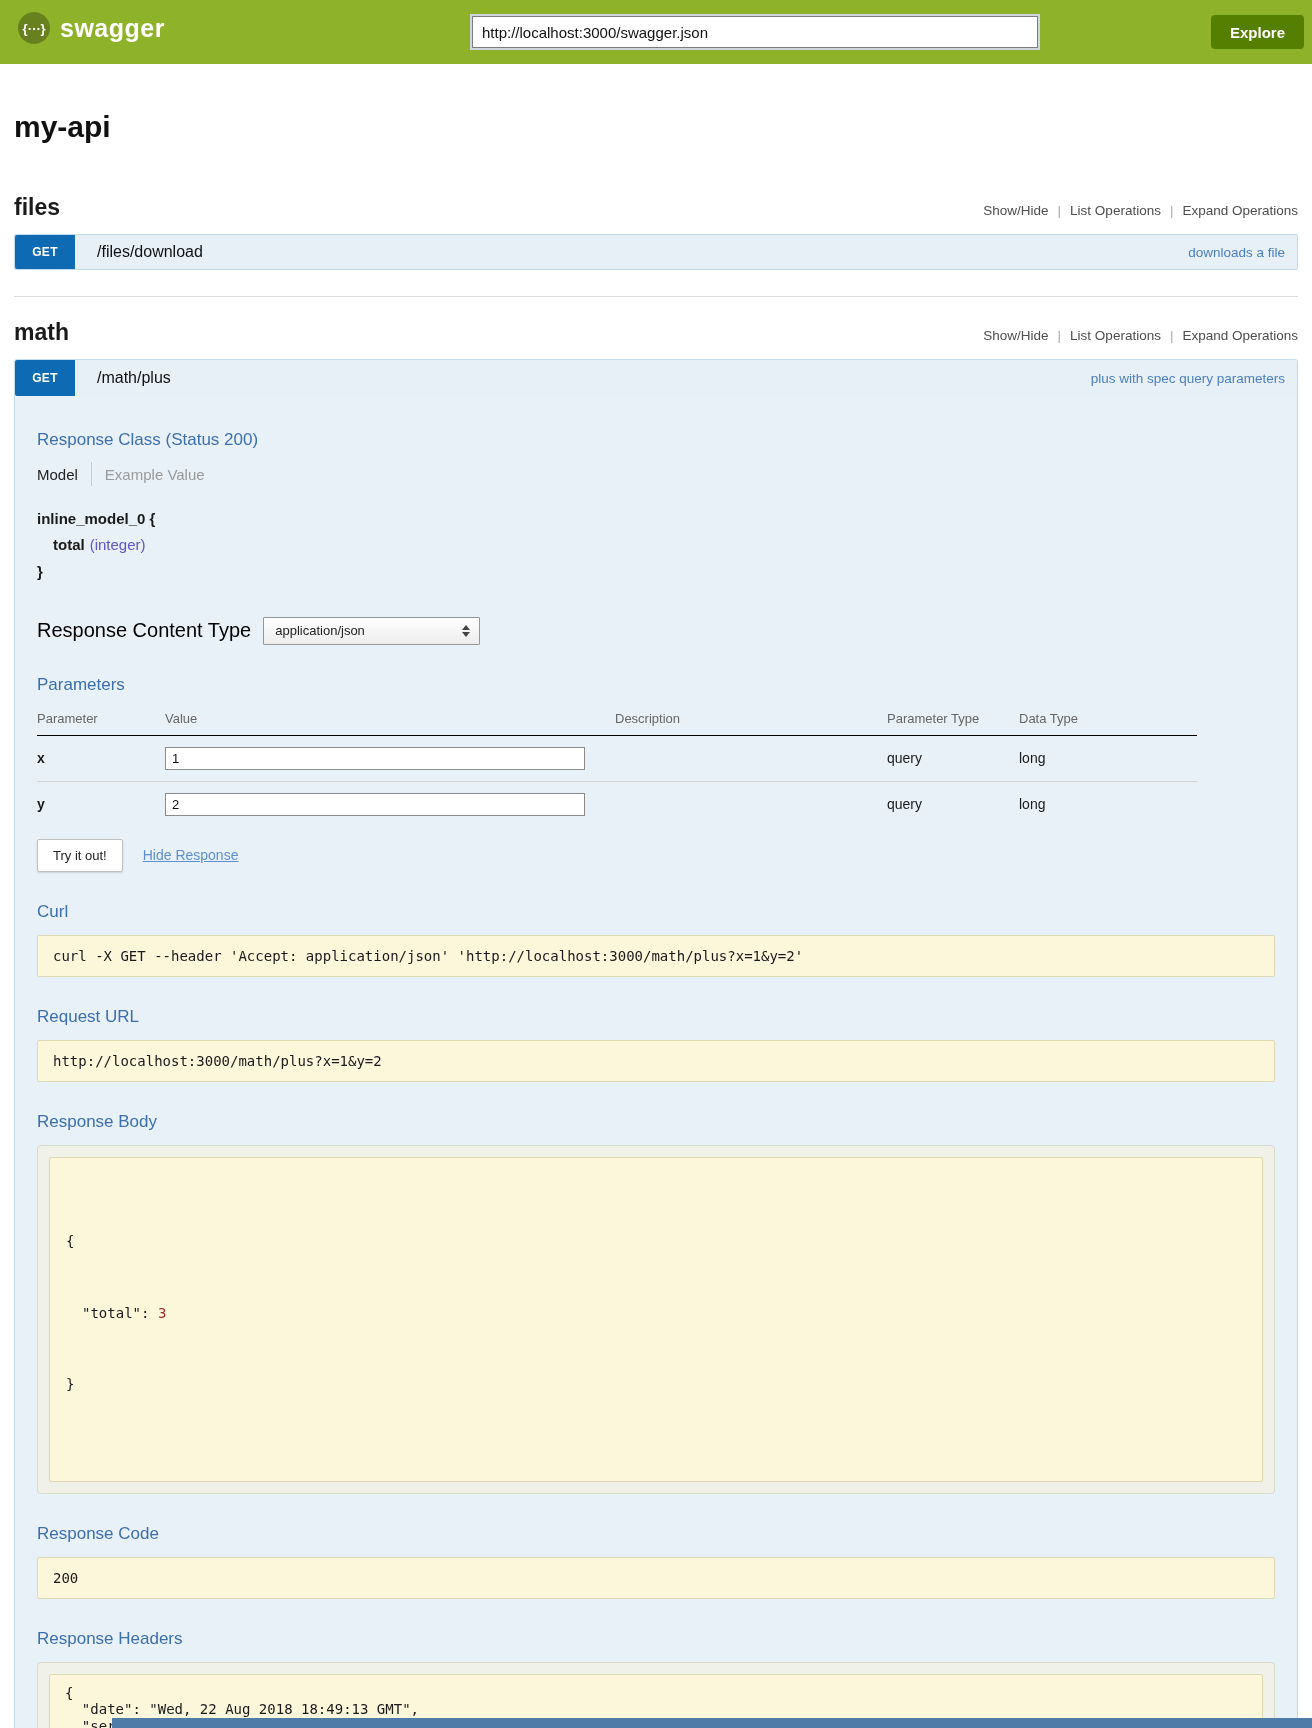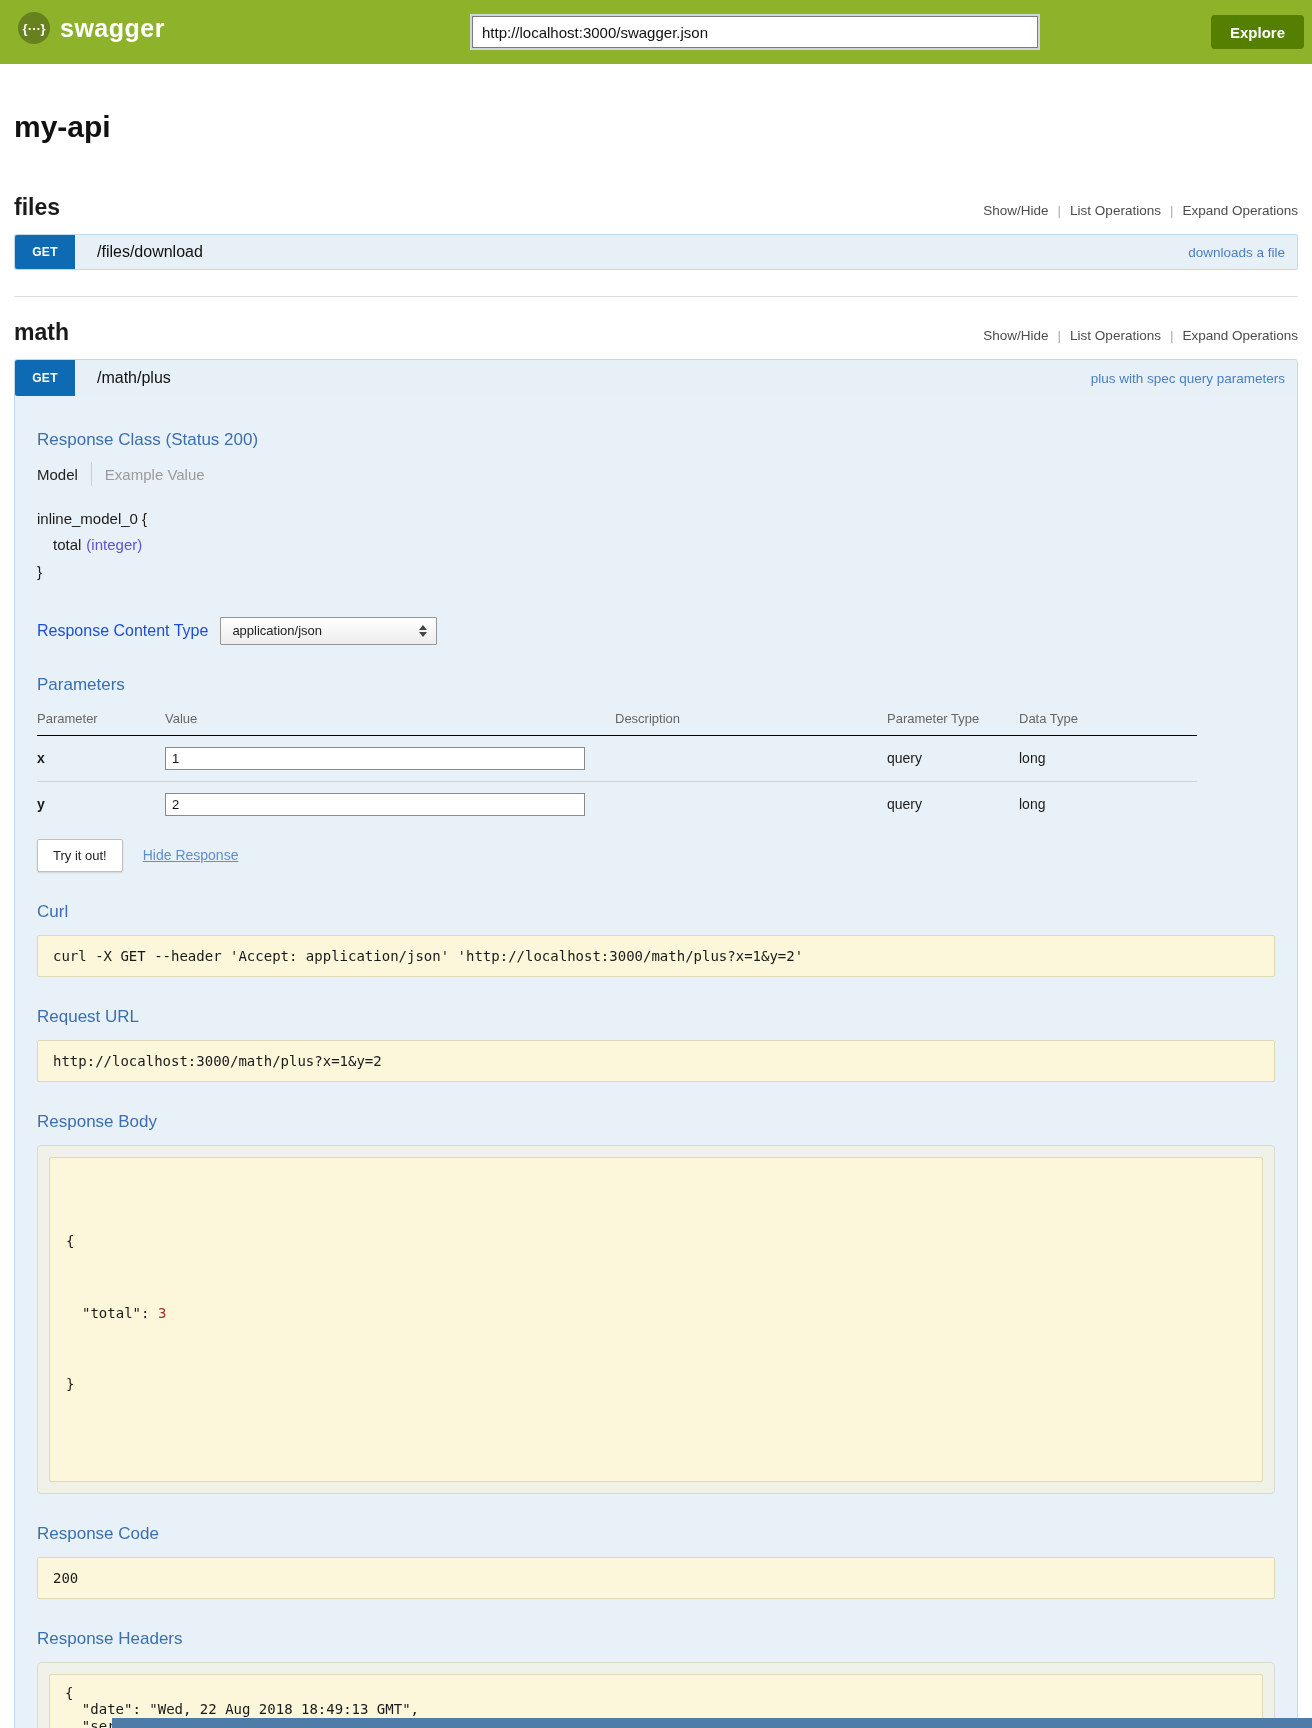--- a/index.html
+++ b/index.html
@@ -56,25 +56,25 @@
   .op-summary.blue  { color:#4a7fc1; }
   
   .op-body { padding:22px 12px 18px 12px; }
   .panel-h { color:#3b6fad; font-size:17px; font-weight:400; margin:30px 0 0 10px; }
   .panel-h.first { margin-top:12px; }
   .tabs { display:flex; align-items:center; margin:12px 0 0 10px; font-size:15px; }
   .tab-model { color:#222; cursor:pointer; }
   .vline { width:1px; height:24px; background:#ccc; margin:0 13px; }
   .tab-example { color:#9a9a9a; cursor:pointer; }
   .model-sig { margin:20px 0 0 10px; font-size:15px; line-height:1.75; color:#1a1a1a; }
-  .model-sig .b { font-weight:normal; }
+  .model-sig .b { font-weight:bold; }
   .model-sig .indent { padding-left:16px; }
   .prop-type { color:#5e54c9; margin-left:5px; }
   .ctype-row { display:flex; align-items:center; gap:12px; margin:32px 0 0 10px; }
-  .ctype-label { font-size:16px; color:#1d4ed8; }
+  .ctype-label { font-size:20px; color:#000000; }
   .select {
     width:217px; height:28px; border:1px solid #979797; border-radius:1px;
     background:linear-gradient(#ffffff,#ededed); display:flex; align-items:center;
     justify-content:space-between; padding:0 9px 0 11px; font-size:13px; color:#222; cursor:pointer;
   }
   .updown { display:flex; flex-direction:column; gap:2px; }
   .tri-up   { width:0; height:0; border-left:4px solid transparent; border-right:4px solid transparent; border-bottom:5px solid #444; }
   .tri-down { width:0; height:0; border-left:4px solid transparent; border-right:4px solid transparent; border-top:5px solid #444; }
   table.params { border-collapse:collapse; margin:10px 0 0 10px; width:1160px; }
   table.params th {

